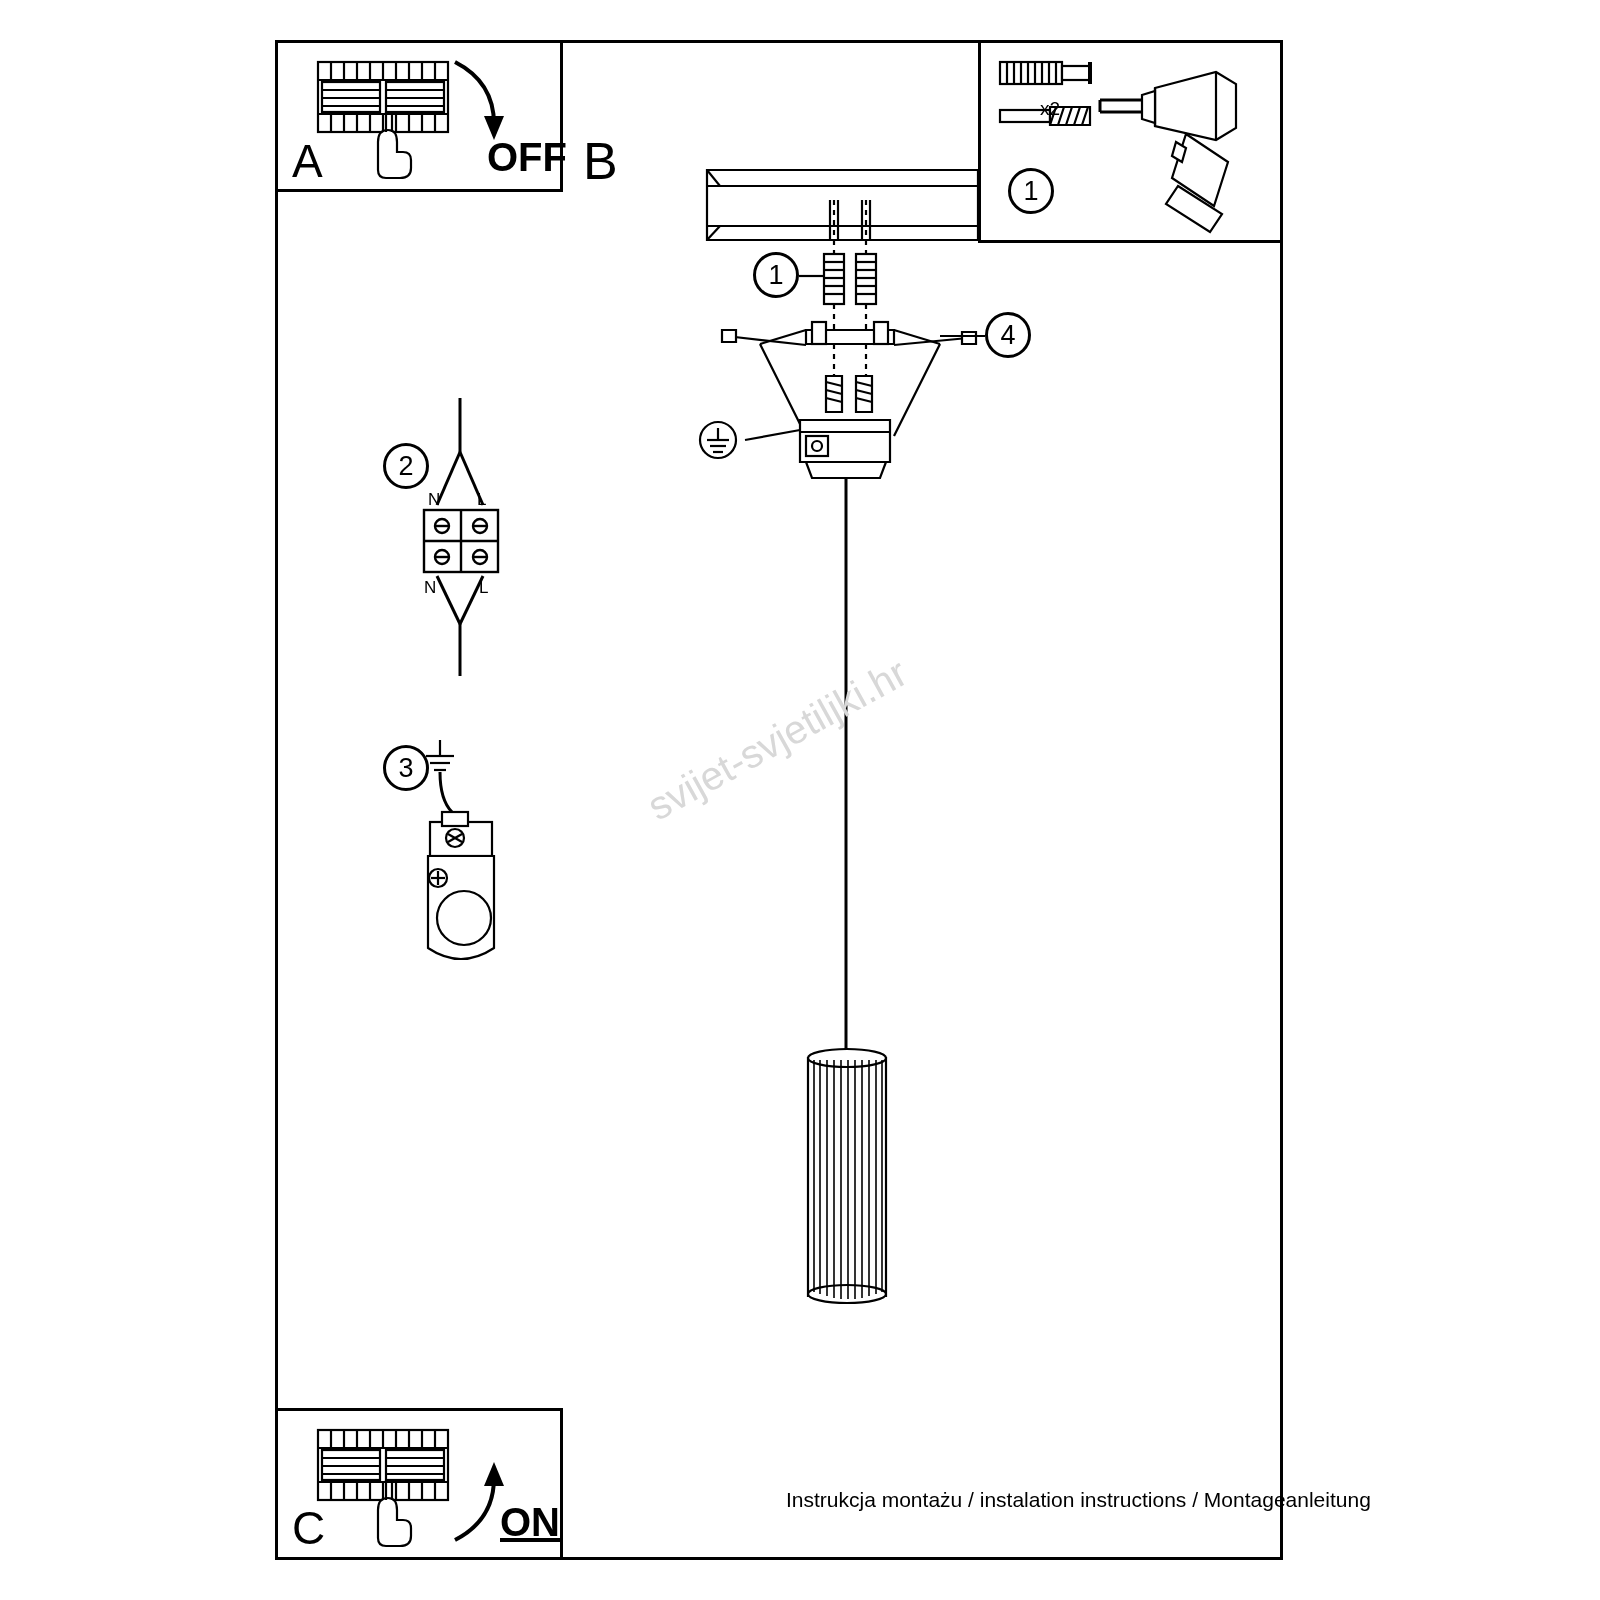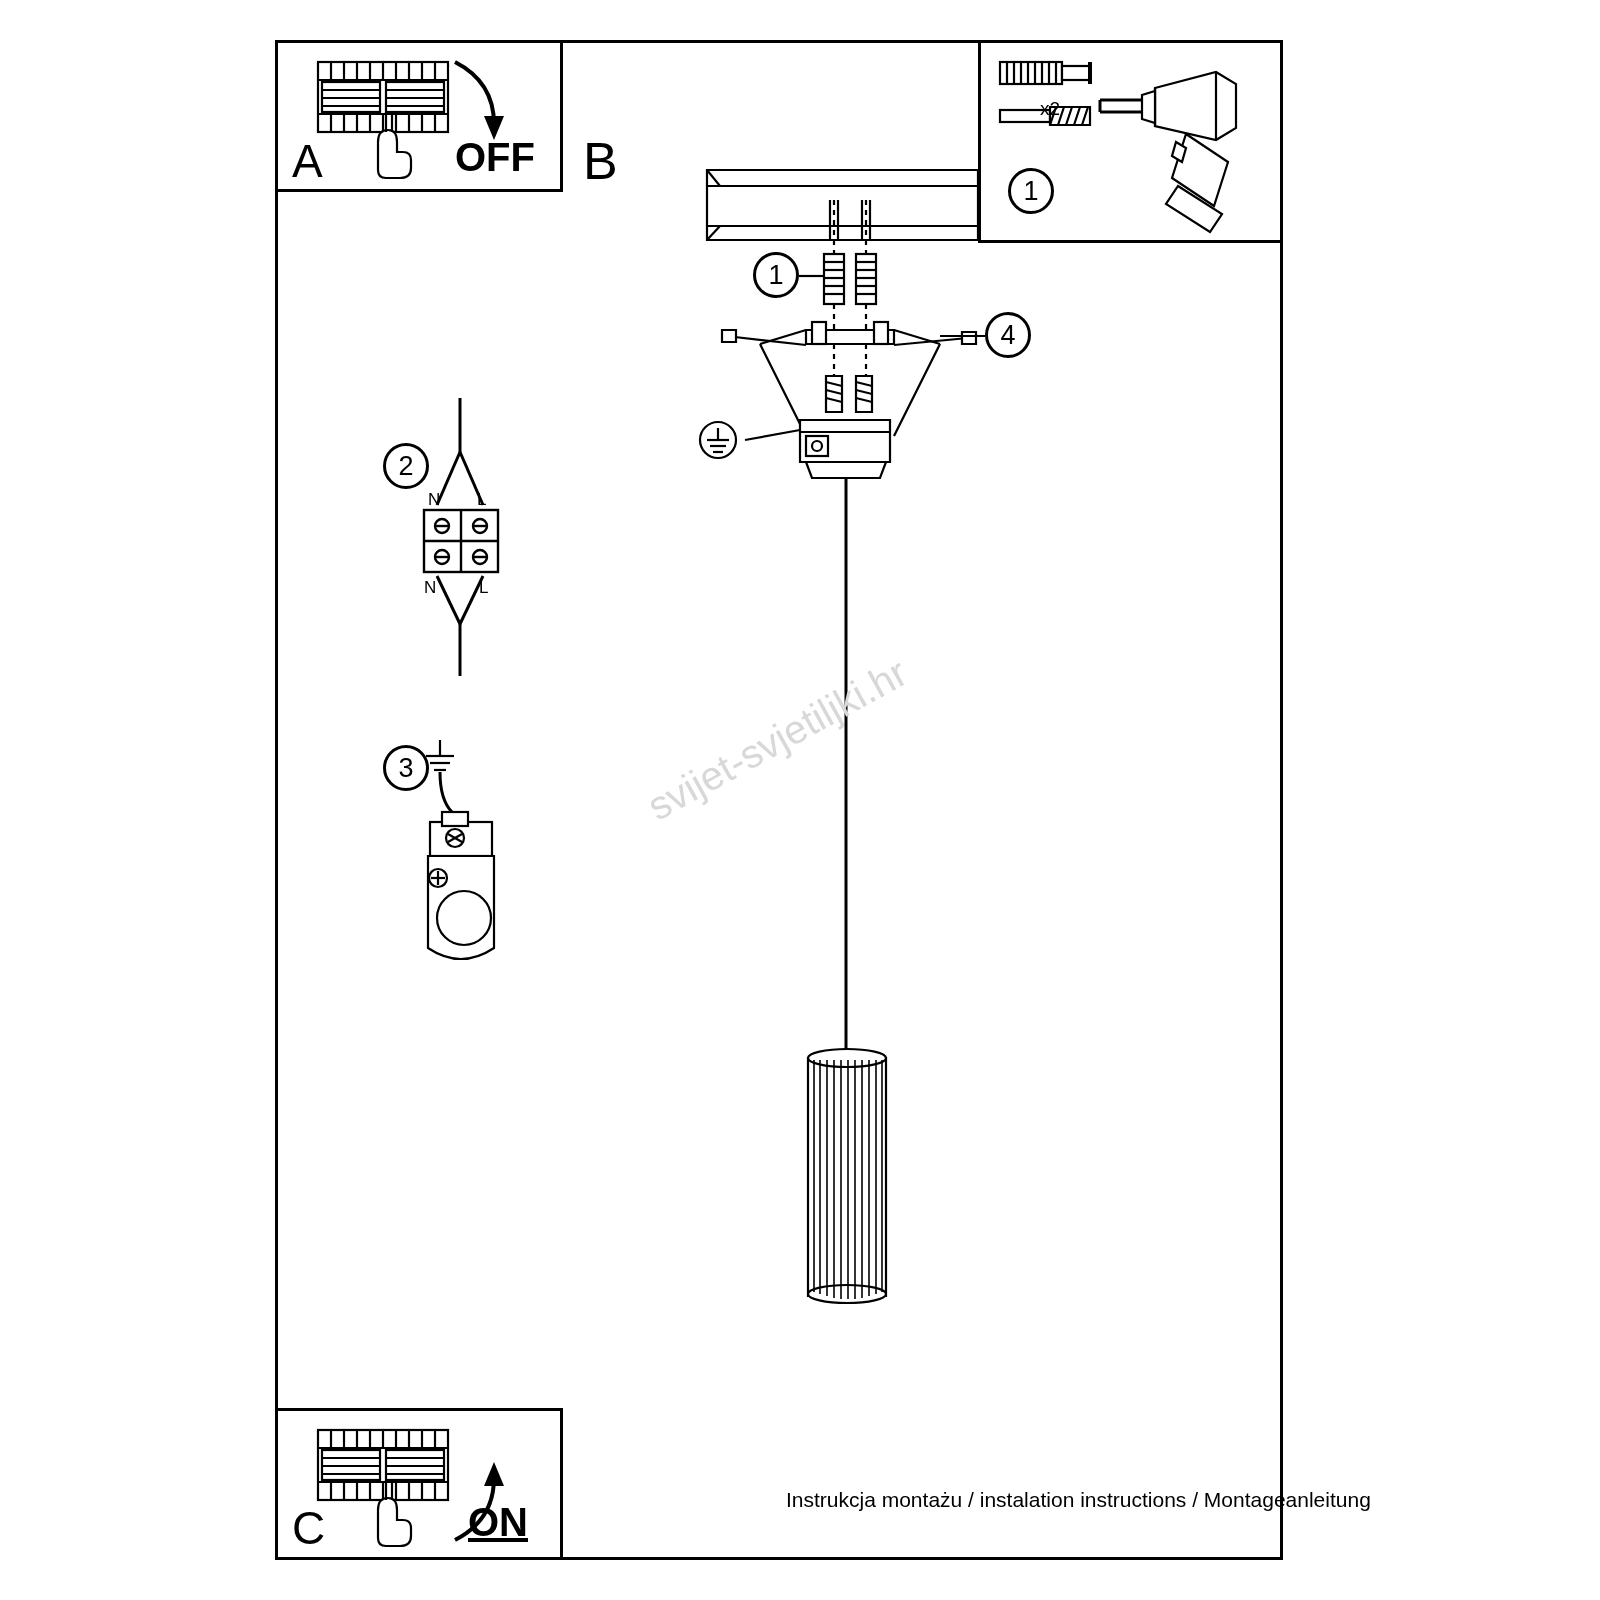--- a/index.html
+++ b/index.html
@@ -58,20 +58,21 @@
     line-height: 1;
   }
   #letter-a { left: 292px; top: 138px; }
   #letter-b { left: 583px; top: 135px; font-size: 52px; }
   #letter-c { left: 292px; top: 1505px; }
   .word-label {
     position: absolute;
     font-size: 40px;
     font-weight: bold;
     font-family: "Liberation Sans", sans-serif;
+    margin-left: 32px;
   }
   #label-off { left: 455px; top: 135px; }
   #label-on  { left: 468px; top: 1500px; text-decoration: underline; }
   .callout {
     position: absolute;
     width: 46px;
     height: 46px;
     border: 3px solid #000;
     border-radius: 50%;
     box-sizing: border-box;

